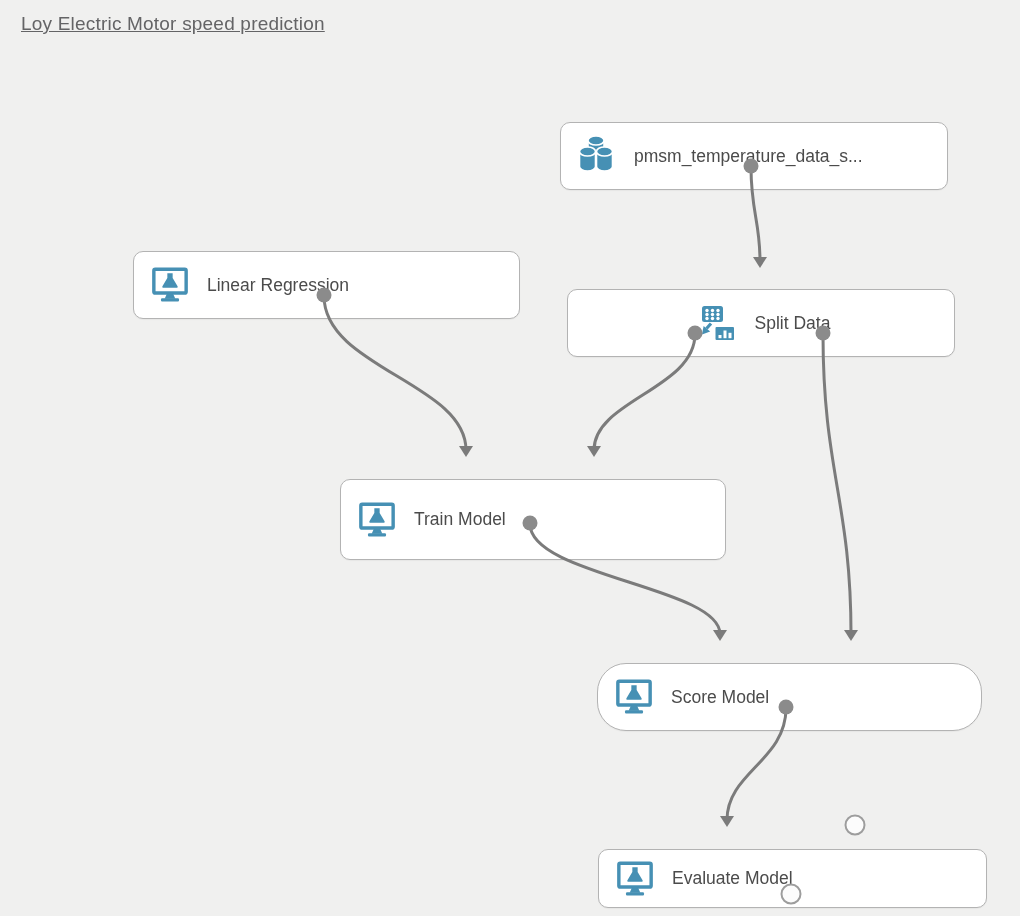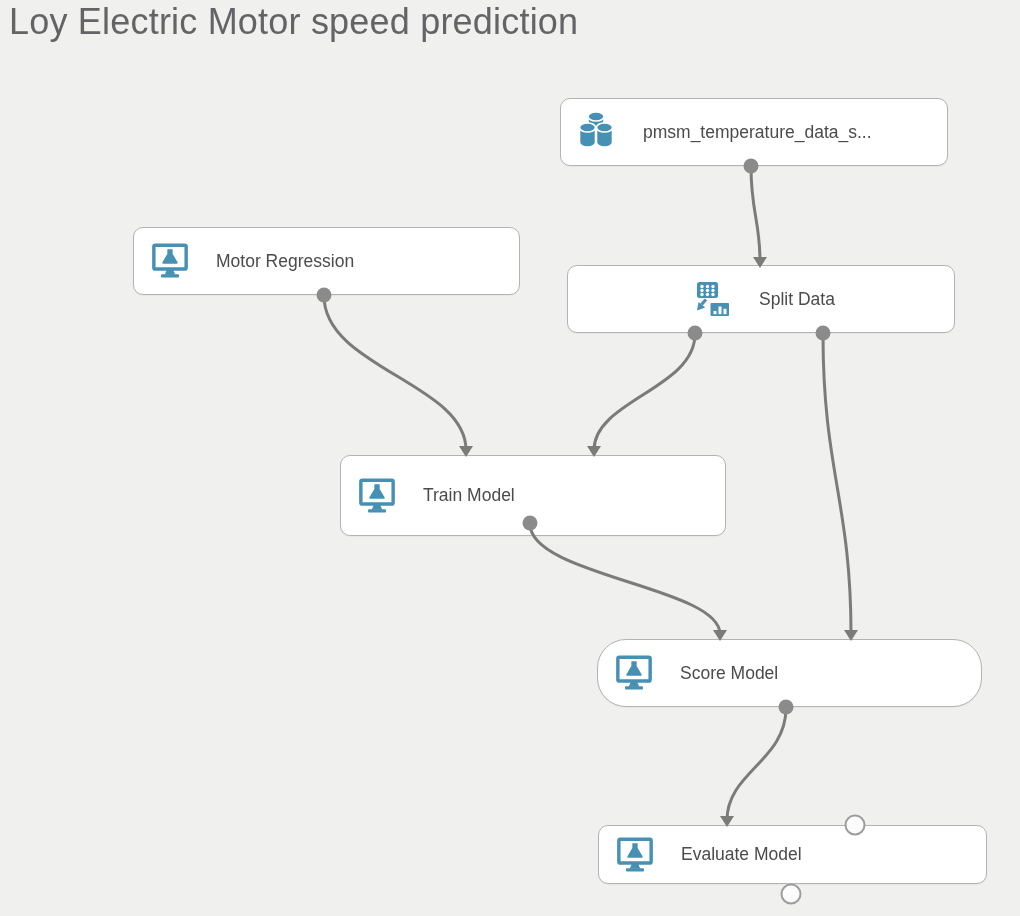--- a/index.html
+++ b/index.html
@@ -2,32 +2,34 @@
 <html style="--canvas-bg: #f0f0ef; --node-bg: #ffffff; --node-border: #b3b3b3; --node-label: #4b4b4b; --title-text: #646466;"><head>
 <meta charset="utf-8">
 <style>
   html,body{margin:0;padding:0;}
   body{background:#e8e8e8;font-family:"Liberation Sans",sans-serif;}
   #canvas{
     position:relative;width:1020px;height:916px;overflow:hidden;
     background:var(--canvas-bg,#f0f0ef);
   }
   .title{
-    position:absolute;left:9px;top:1px;margin:0;
-    font-size:36px;font-weight:300;letter-spacing:0.2px;
+    position:absolute;left:9px;top:1px;margin:12px;
+    font-size:19px;font-weight:300;letter-spacing:0.2px;
     color:var(--title-text,#646466);
     font-family:"Liberation Sans",sans-serif;
+    text-decoration:underline;
   }
   .node{
     position:absolute;display:flex;align-items:center;box-sizing:border-box;
     background:var(--node-bg,#fff);
     border:1px solid var(--node-border,#b3b3b3);
     border-radius:10px;
-    padding:0 10px 0 16px;gap:26px;
+    padding:0 10px 0 16px;gap:17px;
     box-shadow:0 1px 1px rgba(0,0,0,0.04);
+    margin-top:24px;
   }
   .node .icon{width:40px;height:40px;display:flex;align-items:center;justify-content:center;flex:0 0 auto;}
   .node .icon svg{display:block;}
   .node .label{
     font-size:17.5px;color:var(--node-label,#4b4b4b);white-space:nowrap;
   }
   #edges-svg{position:absolute;left:0;top:0;width:100%;height:100%;pointer-events:none;}
 </style>
 </head>
 <body>
@@ -50,21 +52,21 @@
     </div>
     <div class="node" style="left: 133px; top: 227px; width: 387px; height: 68px;">
       <span class="icon">
         <svg viewBox="0 0 40 40" width="38" height="38">
           <rect x="3" y="3.5" width="34" height="25" rx="1.5" fill="none" stroke="#4690b4" stroke-width="3.6"></rect>
           <path d="M17.2,7.5 h5.6 v5 l5,8.6 q1.1,1.9 -1.2,1.9 h-13.2 q-2.3,0 -1.2,-1.9 l5,-8.6 z" fill="#4690b4"></path>
           <path d="M17,28.5 l-2.6,6 h11.2 l-2.6,-6 z" fill="#4690b4"></path>
           <rect x="10.5" y="34" width="19" height="3.4" rx="1.2" fill="#4690b4"></rect>
         </svg>
       </span>
-      <span class="label">Motor Regression</span>
+      <span class="label">Linear Regression</span>
     </div>
     <div class="node" style="left: 567px; top: 265px; width: 388px; height: 68px; justify-content: center;">
       <span class="icon">
         <svg viewBox="0 0 40 40" width="40" height="40">
           <rect x="4" y="3" width="21" height="16" rx="2.5" fill="#4690b4"></rect>
           <g fill="#fff">
             <circle cx="9" cy="7.5" r="1.7"></circle>
             <circle cx="14.5" cy="7.5" r="1.7"></circle>
             <circle cx="20" cy="7.5" r="1.7"></circle>
             <circle cx="9" cy="11.5" r="1.7"></circle>

